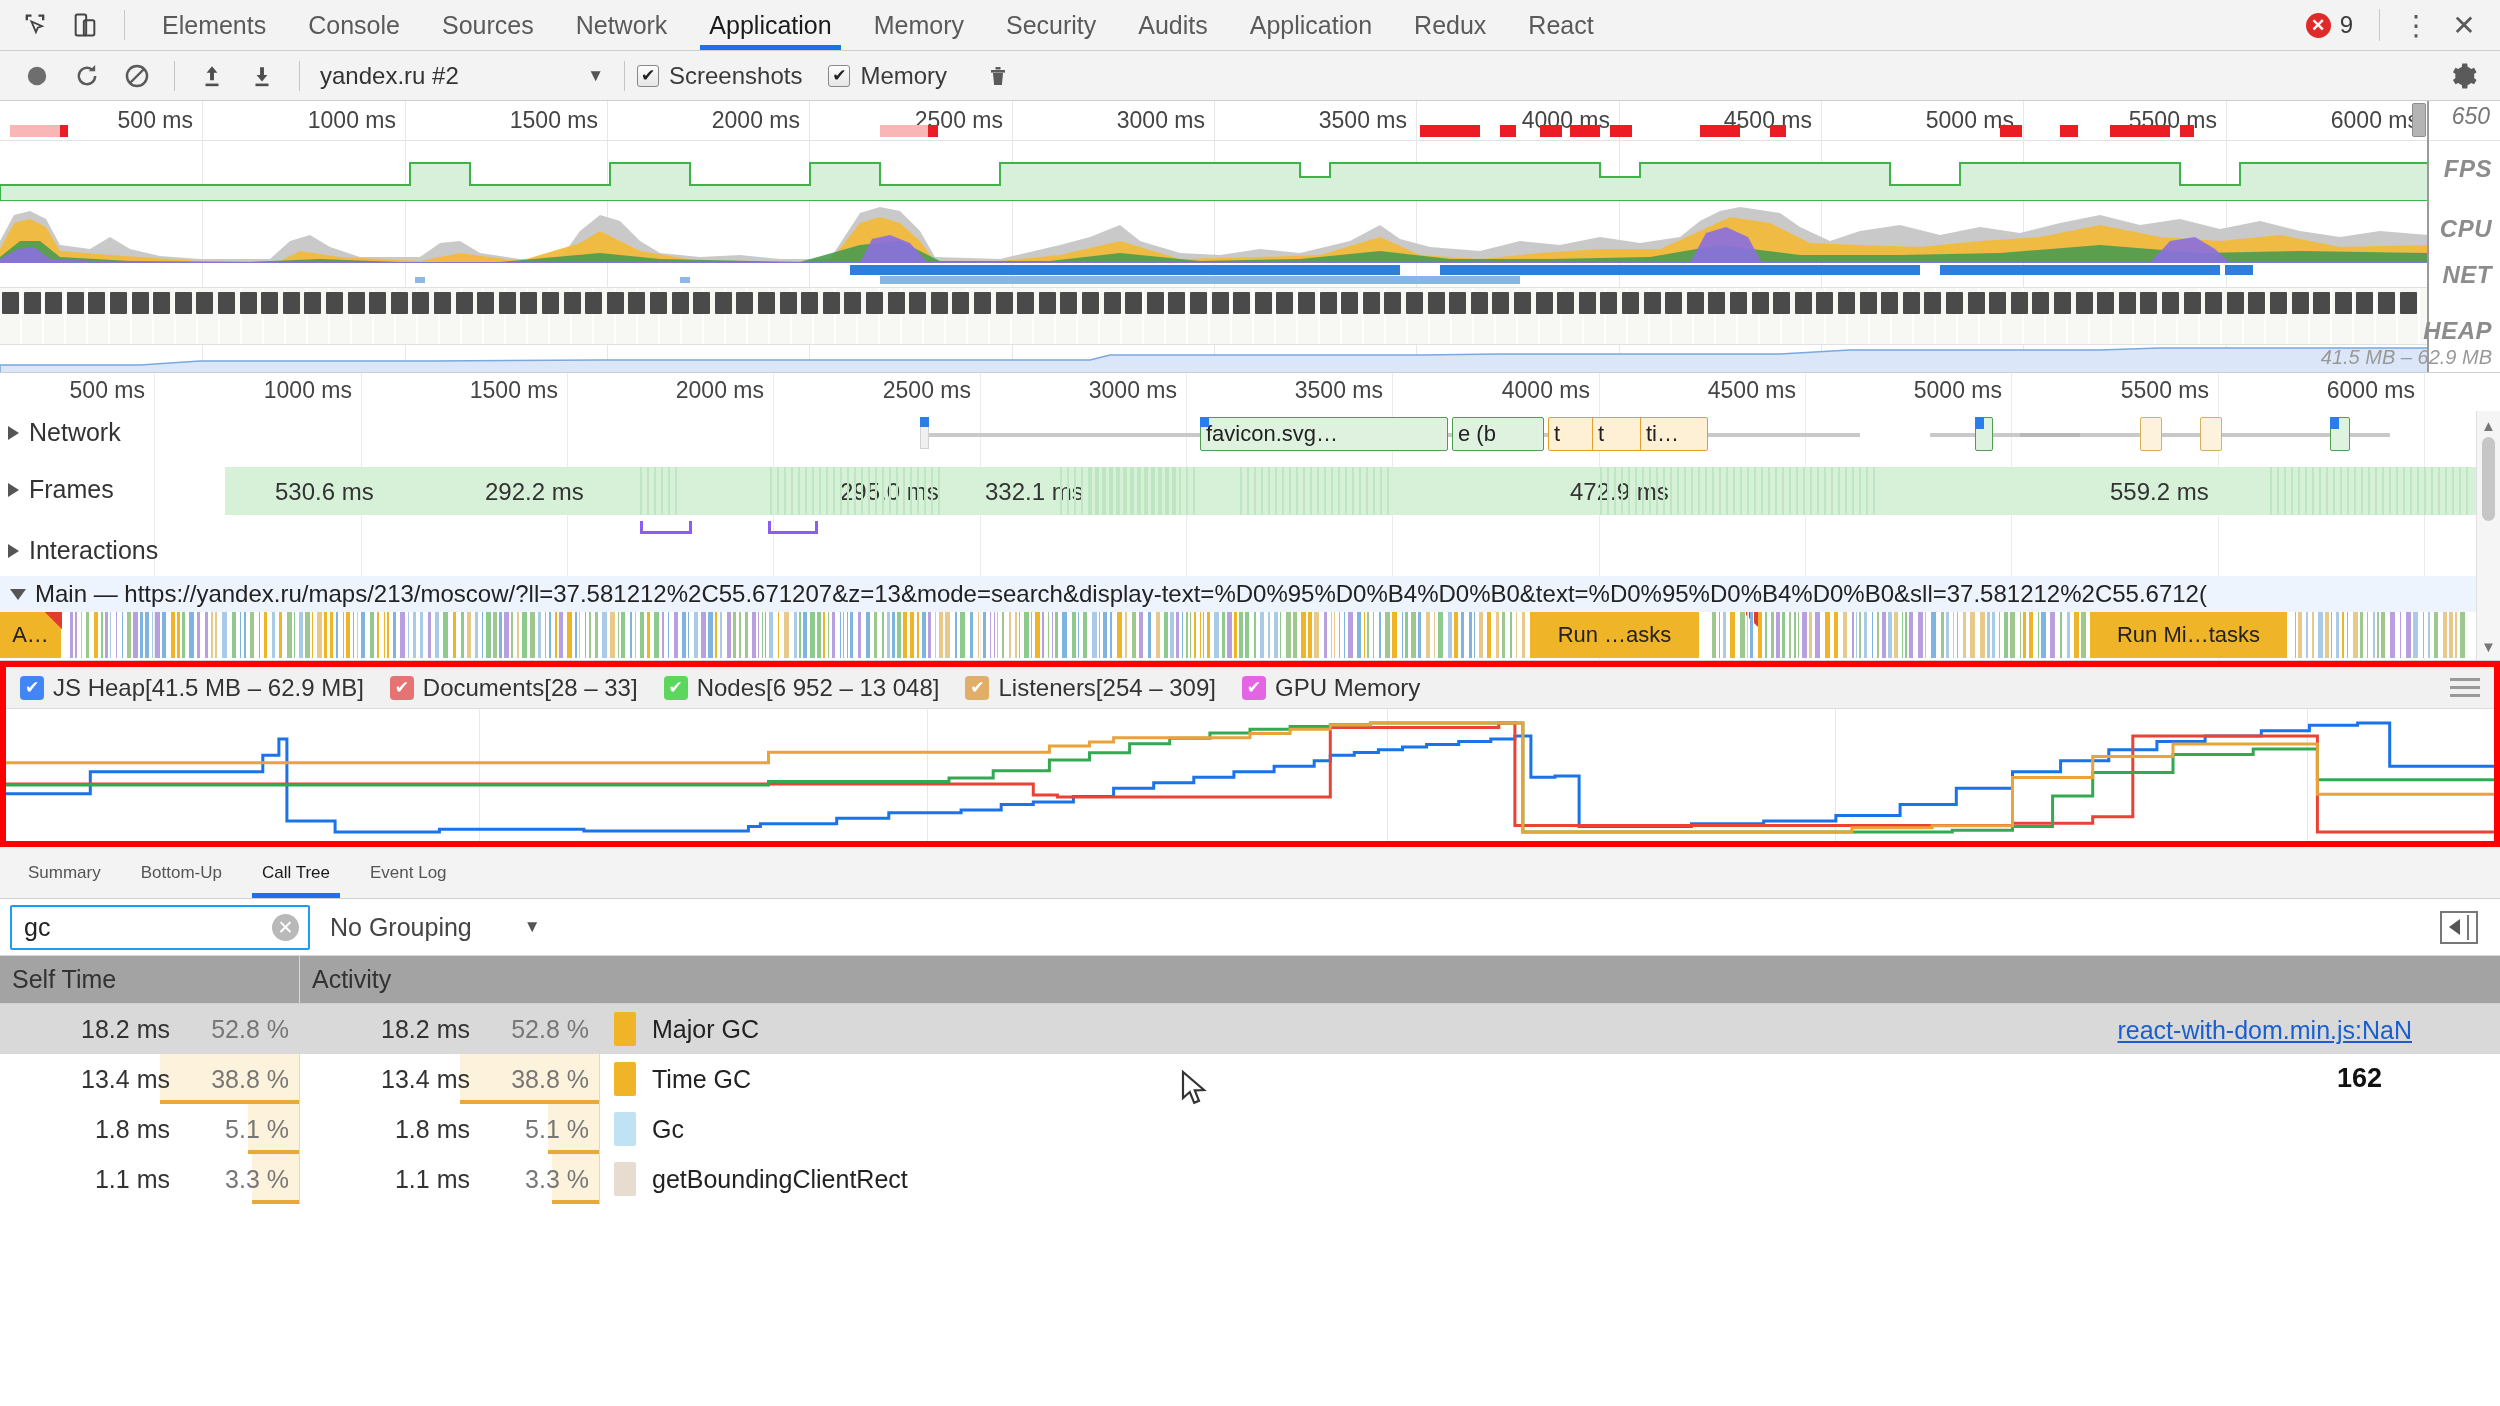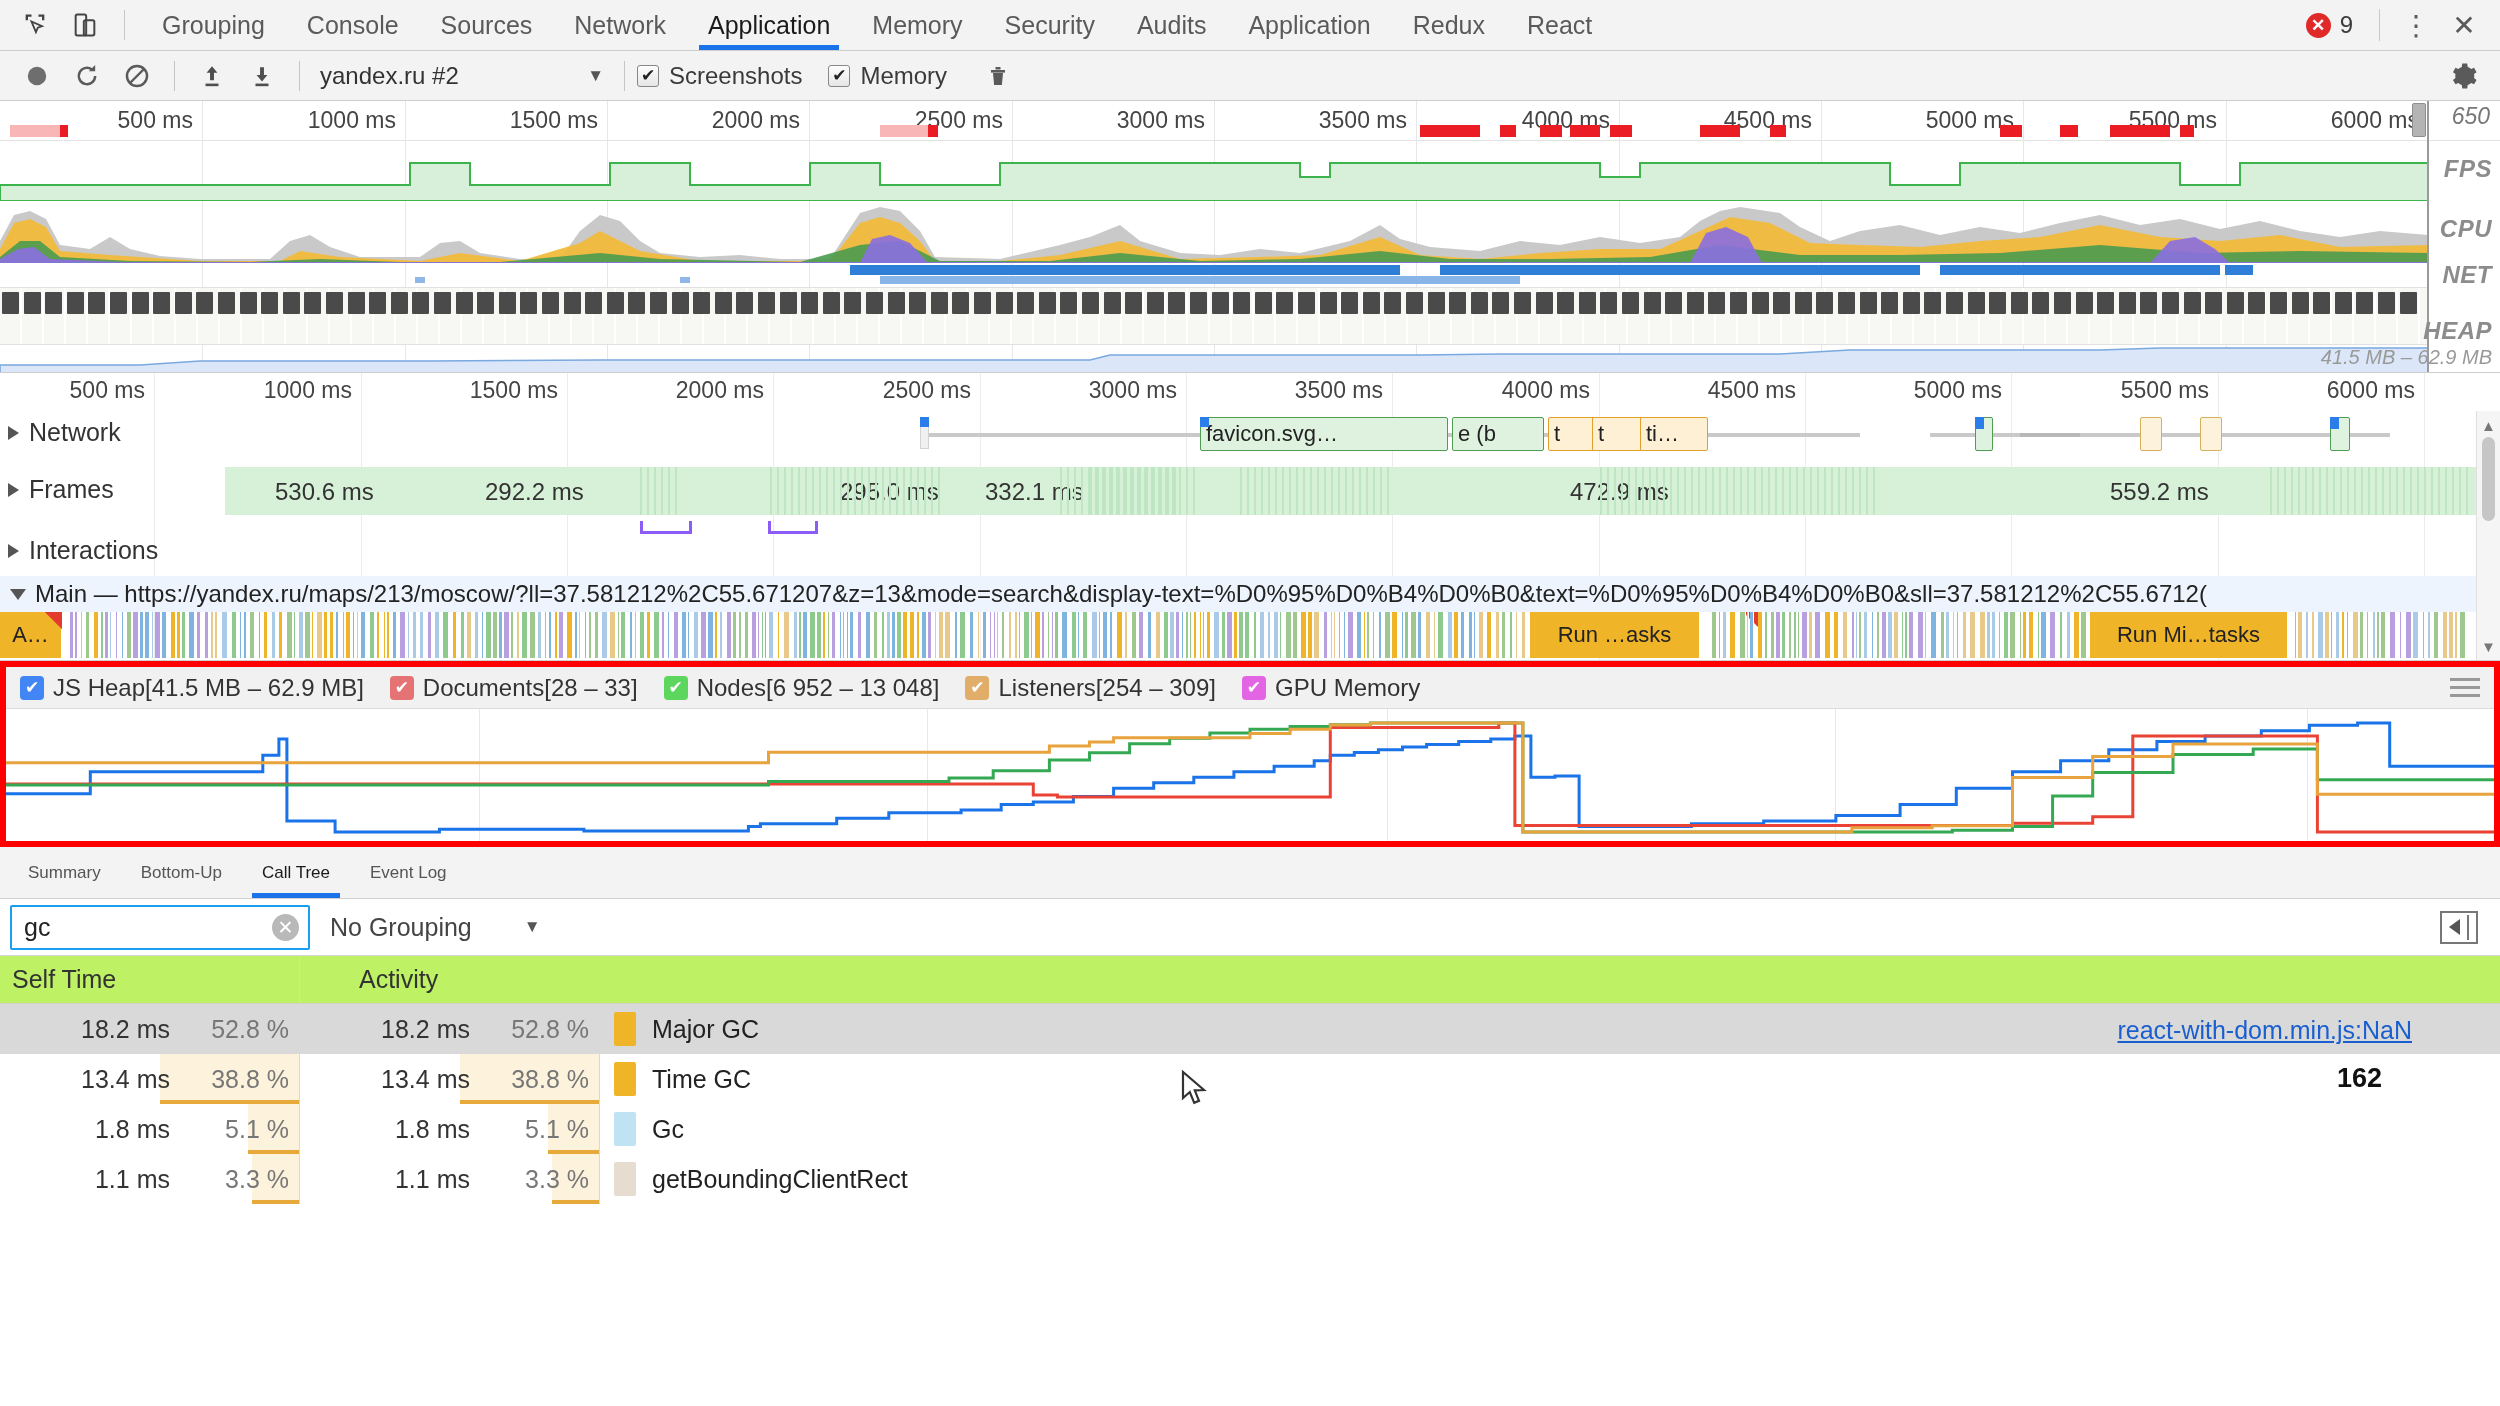--- a/index.html
+++ b/index.html
@@ -239,21 +239,21 @@
   .fr-right { margin-left: auto; display: flex; align-items: center; padding-right: 12px; }
   .sidebar-toggle {
     width: 38px; height: 33px; border: 2px solid #777; display: flex; align-items: center;
     justify-content: center; cursor: pointer; position: relative;
   }
   .sidebar-toggle::after { content: ""; position: absolute; right: 7px; top: 2px; bottom: 2px; width: 2px; background: #777; }
   .sidebar-toggle .arr { width:0;height:0;border-right: 11px solid #555; border-top: 8px solid transparent; border-bottom: 8px solid transparent; margin-right: 9px;}
 
   
   .tablewrap { flex: 1; position: relative; background: #fff; overflow: hidden; }
-  .thead { display: flex; height: 48px; background: #bef264; border-bottom: 1px solid #d0d0d0; gap: 47px; }
+  .thead { display: flex; height: 48px; background: #a3a3a3; border-bottom: 1px solid #d0d0d0; }
   .th {
     font-size: 25px; color: #333; display: flex; align-items: center;
     padding-left: 12px; border-right: 1px solid #d8d8d8; cursor: pointer;
   }
   .th.c1 { width: 300px; }
   .th.c2 { width: 300px; }
   .th.c3 { flex: 1; border-right: none; }
   .trow { display: flex; height: 50px; position: relative; }
   .trow.selected { background: #d9d9d9; }
   .cell { position: relative; display: flex; align-items: center; justify-content: flex-end;
@@ -291,21 +291,21 @@
       </div>
       <div class="tb-icon">
         <svg width="28" height="28" viewBox="0 0 24 24">
             <rect x="4" y="3" width="9" height="18" rx="1.5" fill="none" stroke="#444" stroke-width="1.7"></rect>
             <rect x="11" y="8" width="9" height="13" rx="1.5" fill="none" stroke="#444" stroke-width="1.7"></rect>
           </svg>
       </div>
       <div class="tb-sep"></div>
     </div>
     <div class="tabs" id="tabs-host">
-        <div class="tab">Grouping</div>
+        <div class="tab">Elements</div>
         <div class="tab">Console</div>
         <div class="tab">Sources</div>
         <div class="tab">Network</div>
         <div class="tab active">Application</div>
         <div class="tab">Memory</div>
         <div class="tab">Security</div>
         <div class="tab">Audits</div>
         <div class="tab">Application</div>
         <div class="tab">Redux</div>
         <div class="tab">React</div>

